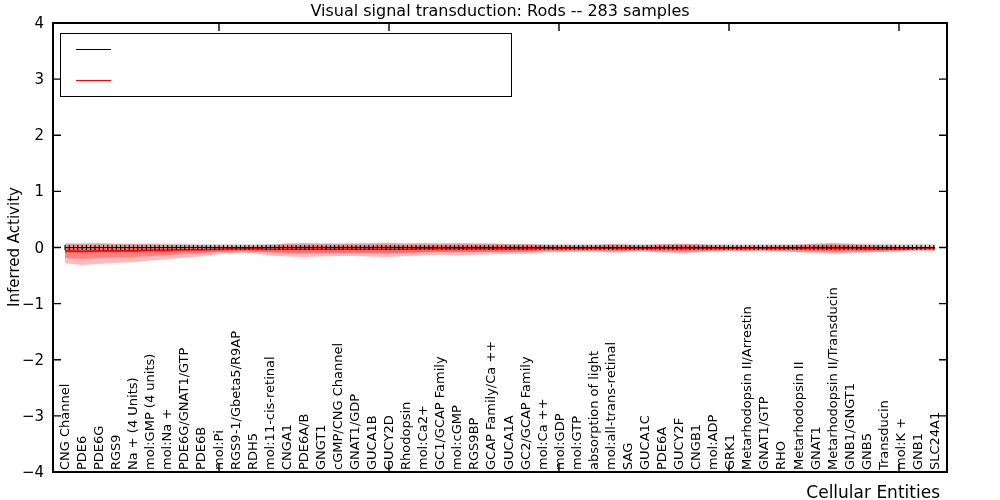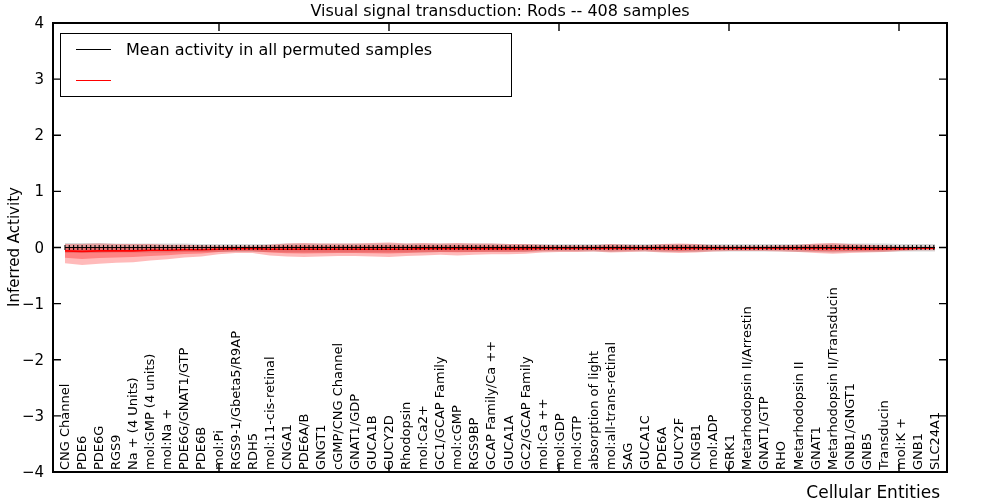--- a/index.html
+++ b/index.html
@@ -33,21 +33,21 @@
     border:1.8px solid #000;background:#fff;box-sizing:border-box;
     display:flex;flex-direction:column;justify-content:center;
   }
   .legend-row{display:flex;align-items:center;height:31px;padding-left:15px;}
   .legend-line{width:35px;height:0;border-top:1.8px solid #000;margin-right:15px;flex:0 0 auto;}
   .legend-text{font-size:16px;white-space:nowrap;}
 </style>
 </head>
 <body>
 
-<div class="title">Visual signal transduction: Rods -- 408 samples</div>
+<div class="title">Visual signal transduction: Rods -- 283 samples</div>
 
 <div class="ylabel">Inferred Activity</div>
 
 <div class="plot">
   <svg id="plot-svg" width="896" height="451" viewBox="0 0 896 451">
       <polygon points="13.0,221.0 30.1,221.0 47.1,221.0 64.2,221.6 81.2,221.6 98.3,221.6 115.4,221.6 132.4,221.6 149.5,222.1 166.5,222.1 183.6,222.1 200.6,222.1 217.7,222.1 234.8,221.6 251.8,221.6 268.9,221.6 285.9,221.6 303.0,221.6 320.1,221.6 337.1,221.6 354.2,221.6 371.2,221.6 388.3,221.6 405.4,221.6 422.4,221.6 439.5,221.6 456.5,222.1 473.6,222.1 490.6,222.1 507.7,222.1 524.8,222.1 541.8,222.1 558.9,222.1 575.9,222.1 593.0,222.1 610.1,222.1 627.1,222.1 644.2,222.1 661.2,222.1 678.3,222.1 695.4,222.1 712.4,222.1 729.5,222.1 746.5,222.1 763.6,222.1 780.6,221.6 797.7,221.6 814.8,221.6 831.8,221.6 848.9,222.1 865.9,222.1 883.0,222.1 883.0,229.4 865.9,229.4 848.9,229.4 831.8,230.0 814.8,230.0 797.7,230.0 780.6,230.6 763.6,230.0 746.5,230.0 729.5,229.4 712.4,229.4 695.4,229.4 678.3,229.4 661.2,229.4 644.2,230.0 627.1,230.0 610.1,230.0 593.0,229.4 575.9,229.4 558.9,230.0 541.8,229.4 524.8,229.4 507.7,229.4 490.6,229.4 473.6,230.0 456.5,230.0 439.5,230.0 422.4,230.0 405.4,230.0 388.3,230.0 371.2,230.6 354.2,230.6 337.1,230.6 320.1,230.6 303.0,230.6 285.9,230.6 268.9,230.6 251.8,230.6 234.8,230.6 217.7,230.0 200.6,230.0 183.6,230.0 166.5,230.0 149.5,230.0 132.4,230.0 115.4,230.6 98.3,230.6 81.2,230.6 64.2,230.6 47.1,231.1 30.1,231.1 13.0,231.1" fill="#999999" fill-opacity="0.38" stroke="none"></polygon>
       <polygon points="13.0,222.1 30.1,222.1 47.1,221.6 64.2,222.1 81.2,222.1 98.3,222.1 115.4,222.7 132.4,222.7 149.5,223.2 166.5,223.8 183.6,223.8 200.6,223.8 217.7,222.7 234.8,221.6 251.8,221.0 268.9,221.6 285.9,221.6 303.0,221.6 320.1,221.0 337.1,220.4 354.2,221.6 371.2,221.0 388.3,221.6 405.4,221.0 422.4,221.6 439.5,221.6 456.5,222.1 473.6,222.1 490.6,222.7 507.7,223.2 524.8,223.2 541.8,223.2 558.9,222.1 575.9,222.7 593.0,223.2 610.1,222.1 627.1,221.6 644.2,222.1 661.2,223.2 678.3,223.8 695.4,223.8 712.4,223.8 729.5,223.2 746.5,222.7 763.6,221.6 780.6,221.0 797.7,222.1 814.8,222.7 831.8,223.2 848.9,224.4 865.9,224.4 883.0,224.4 883.0,228.3 865.9,228.3 848.9,228.9 831.8,230.0 814.8,230.6 797.7,231.1 780.6,231.7 763.6,231.1 746.5,230.0 729.5,229.4 712.4,228.9 695.4,228.9 678.3,228.9 661.2,229.4 644.2,230.6 627.1,231.1 610.1,230.6 593.0,229.4 575.9,230.0 558.9,230.6 541.8,229.4 524.8,230.0 507.7,230.0 490.6,230.6 473.6,231.7 456.5,232.3 439.5,232.3 422.4,232.8 405.4,233.4 388.3,232.8 371.2,233.4 354.2,234.0 337.1,235.1 320.1,234.5 303.0,234.0 285.9,234.0 268.9,234.5 251.8,235.1 234.8,234.5 217.7,233.4 200.6,231.1 183.6,231.1 166.5,232.3 149.5,234.5 132.4,235.6 115.4,237.3 98.3,238.5 81.2,240.2 64.2,240.7 47.1,241.8 30.1,243.0 13.0,241.3" fill="#ff0000" fill-opacity="0.27" stroke="none"></polygon>
       <polygon points="13.0,225.2 30.1,225.4 47.1,224.9 64.2,225.2 81.2,225.2 98.3,224.9 115.4,225.2 132.4,225.0 149.5,225.3 166.5,225.3 183.6,225.1 200.6,225.1 217.7,224.7 234.8,224.1 251.8,223.8 268.9,224.1 285.9,224.1 303.0,224.1 320.1,223.8 337.1,223.5 354.2,224.1 371.2,223.5 388.3,223.8 405.4,223.5 422.4,223.8 439.5,223.8 456.5,224.1 473.6,224.1 490.6,224.2 507.7,224.5 524.8,224.5 541.8,224.5 558.9,223.9 575.9,224.2 593.0,224.5 610.1,223.9 627.1,223.6 644.2,223.9 661.2,224.5 678.3,224.8 695.4,224.8 712.4,224.8 729.5,224.5 746.5,224.2 763.6,223.6 780.6,223.3 797.7,223.9 814.8,224.5 831.8,224.8 848.9,225.4 865.9,225.1 883.0,225.1 883.0,227.3 865.9,227.3 848.9,227.9 831.8,228.5 814.8,228.8 797.7,228.9 780.6,229.2 763.6,228.9 746.5,228.2 729.5,227.9 712.4,227.6 695.4,227.6 678.3,227.6 661.2,227.9 644.2,228.5 627.1,228.9 610.1,228.5 593.0,227.9 575.9,228.2 558.9,228.5 541.8,227.9 524.8,228.2 507.7,228.2 490.6,228.5 473.6,229.4 456.5,229.7 439.5,229.7 422.4,230.0 405.4,230.3 388.3,230.0 371.2,230.3 354.2,230.9 337.1,231.5 320.1,231.2 303.0,230.9 285.9,230.9 268.9,231.2 251.8,231.5 234.8,231.2 217.7,230.6 200.6,229.1 183.6,229.1 166.5,230.0 149.5,231.5 132.4,232.1 115.4,233.3 98.3,233.9 81.2,235.1 64.2,235.4 47.1,236.0 30.1,236.9 13.0,235.7" fill="#ff0000" fill-opacity="0.3" stroke="none"></polygon>
       <polyline points="13.0,228.9 30.1,229.4 47.1,228.9 64.2,228.9 81.2,228.9 98.3,228.3 115.4,228.3 132.4,227.8 149.5,227.8 166.5,227.2 183.6,226.6 200.6,226.6 217.7,227.2 234.8,227.2 251.8,227.2 268.9,227.2 285.9,227.2 303.0,227.2 320.1,227.2 337.1,227.2 354.2,227.2 371.2,226.6 388.3,226.6 405.4,226.6 422.4,226.6 439.5,226.6 456.5,226.6 473.6,226.6 490.6,226.1 507.7,226.1 524.8,226.1 541.8,226.1 558.9,226.1 575.9,226.1 593.0,226.1 610.1,226.1 627.1,226.1 644.2,226.1 661.2,226.1 678.3,226.1 695.4,226.1 712.4,226.1 729.5,226.1 746.5,226.1 763.6,226.1 780.6,226.1 797.7,226.1 814.8,226.6 831.8,226.6 848.9,226.6 865.9,226.1 883.0,226.1" fill="none" stroke="#ff0000" stroke-width="1.6"></polyline>
       <polyline points="13.0,225.5 30.1,225.5 47.1,225.5 64.2,225.5 81.2,225.5 98.3,225.5 115.4,225.5 132.4,225.5 149.5,225.5 166.5,225.5 183.6,225.5 200.6,225.5 217.7,225.5 234.8,225.5 251.8,225.5 268.9,225.5 285.9,225.5 303.0,225.5 320.1,225.5 337.1,225.5 354.2,225.5 371.2,225.5 388.3,225.5 405.4,225.5 422.4,225.5 439.5,225.5 456.5,225.5 473.6,225.5 490.6,225.5 507.7,225.5 524.8,225.5 541.8,225.5 558.9,225.5 575.9,225.5 593.0,225.5 610.1,225.5 627.1,225.5 644.2,225.5 661.2,225.5 678.3,225.5 695.4,225.5 712.4,225.5 729.5,225.5 746.5,225.5 763.6,225.5 780.6,225.5 797.7,225.5 814.8,225.5 831.8,225.5 848.9,225.5 865.9,225.5 883.0,225.5" fill="none" stroke="#000000" stroke-width="1.2"></polyline>
@@ -119,20 +119,19 @@
     <div class="ytick" style="top: 247.5px;">0</div>
     <div class="ytick" style="top: 303.625px;">−1</div>
     <div class="ytick" style="top: 359.75px;">−2</div>
     <div class="ytick" style="top: 415.875px;">−3</div>
     <div class="ytick" style="top: 472px;">−4</div>
   </div>
 
 <div class="legend">
   <div class="legend-row">
     <span class="legend-line" id="legend-line-0" style="border-top-color: rgb(0, 0, 0);"></span>
-    <span class="legend-text">Mean activity in all permuted samples</span>
   </div>
   <div class="legend-row">
     <span class="legend-line" id="legend-line-1" style="border-top-color: rgb(255, 0, 0);"></span>
   </div>
 </div>
 
 <div class="xlabel">Cellular Entities</div>
 
 </body></html>

